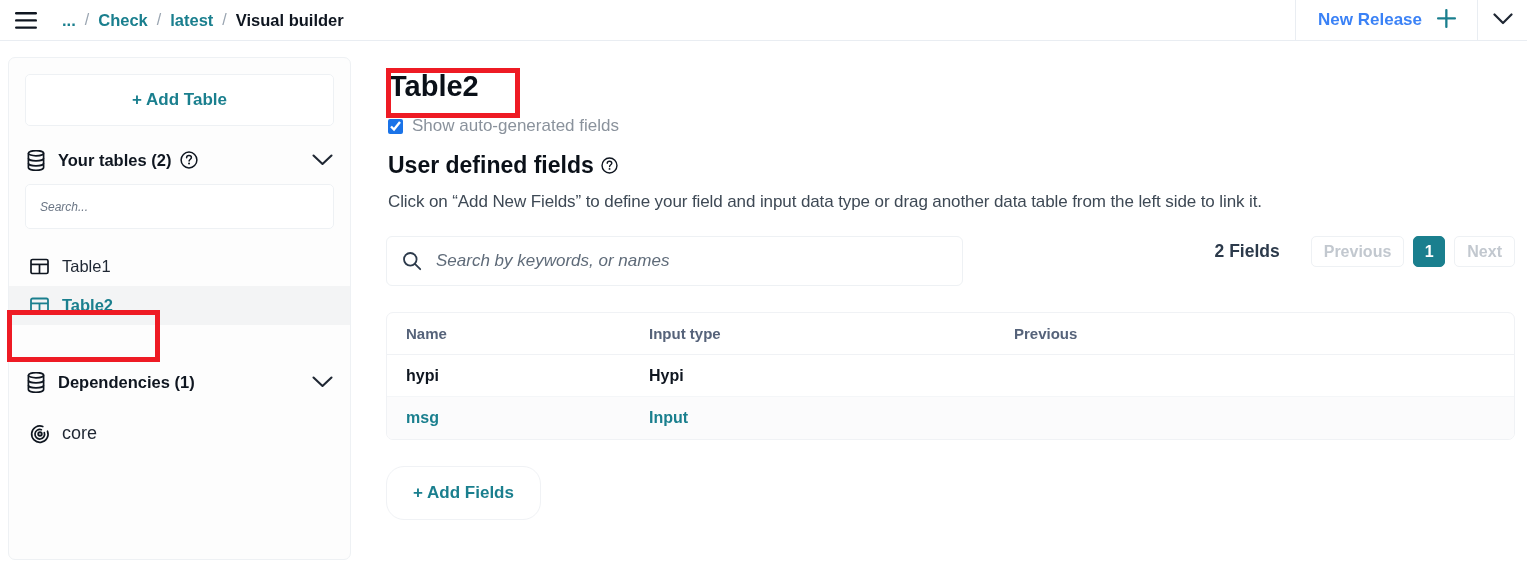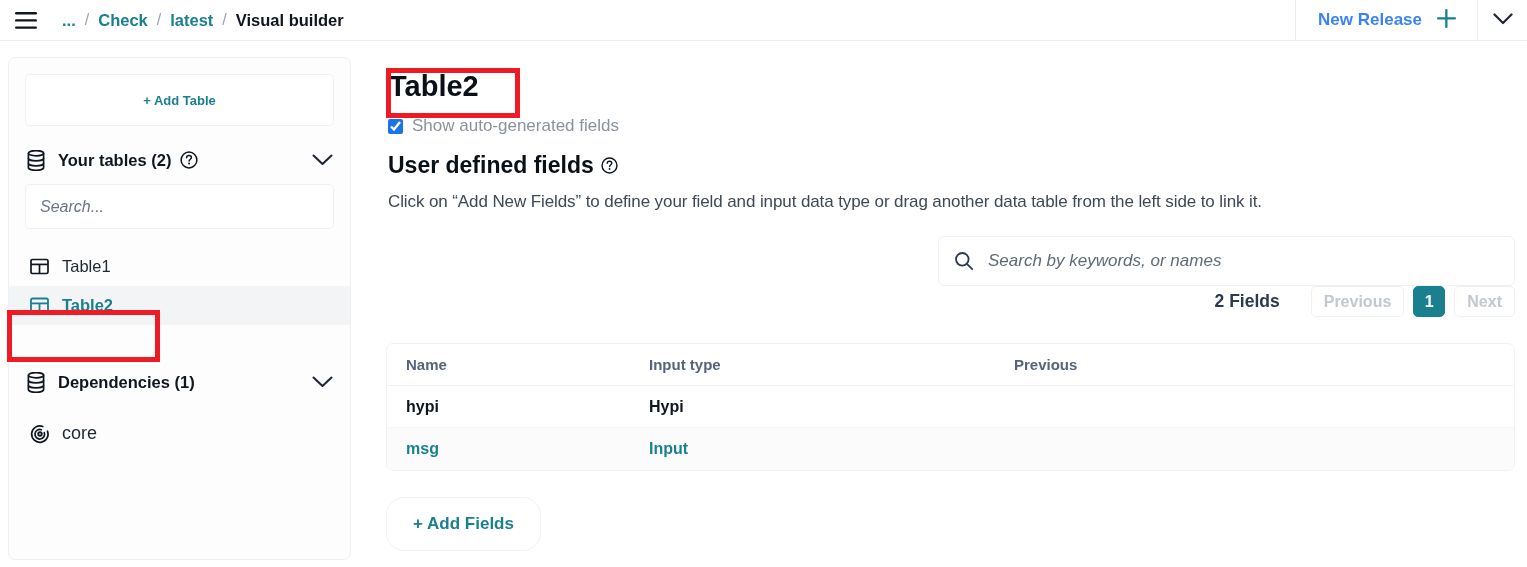--- a/index.html
+++ b/index.html
@@ -60,21 +60,21 @@
     border-radius: 7px;
     overflow: hidden;
   }
   #add-table-btn {
     margin: 16px 16px 0 16px;
     height: 52px;
     border: 1px solid #eef1f4;
     border-radius: 5px;
     background: #ffffff;
     display: flex; align-items: center; justify-content: center;
-    color: #1a7f8e; font-size: 13px; font-weight: bold;
+    color: #1a7f8e; font-size: 17px; font-weight: bold;
     cursor: pointer;
   }
   .section-head {
     display: flex; align-items: center;
     padding: 0 17px 0 16px;
     height: 48px;
     cursor: pointer;
   }
   .sec-icon { width: 22px; display: flex; align-items: center; justify-content: center; margin-right: 11px; }
   .sec-title { font-size: 16.5px; font-weight: bold; color: #0f1620; white-space: nowrap; }
@@ -83,21 +83,21 @@
 
   #tables-section-head { margin-top: 10px; }
 
   #search-wrap { padding: 0 16px; }
   #sidebar-search {
     width: 100%; height: 45px;
     border: 1px solid #eef1f4; border-radius: 5px;
     background: #ffffff;
     padding: 0 14px;
     font-family: "Liberation Sans", sans-serif;
-    font-size: 16px; font-style: italic; color: #5b6b7c;
+    font-size: 12px; font-style: italic; color: #5b6b7c;
     outline: none;
   }
   #sidebar-search::placeholder { color: #6b7685; font-style: italic; opacity: 1; }
 
   .table-item {
     display: flex; align-items: center;
     height: 39px;
     padding-left: 21px;
     cursor: pointer;
     font-size: 16.5px;
@@ -144,23 +144,22 @@
   #udf-title { font-size: 23px; font-weight: bold; color: #0a1018; }
 
   #udf-desc {
     margin: 13px 0 0 15px;
     font-size: 17px; color: #3e4955;
     letter-spacing: -0.1px;
   }
 
   
   #tools-row {
-    display: flex; align-items: flex-end;
+    display: flex; align-items: flex-start;
     margin: 24px 12px 0 13px;
-    flex-direction: column;
   }
   #field-search-wrap {
     position: relative;
     width: 577px; height: 50px;
   }
   #search-icon-box {
     position: absolute; left: 16px; top: 0; height: 50px;
     display: flex; align-items: center;
   }
   #field-search {

